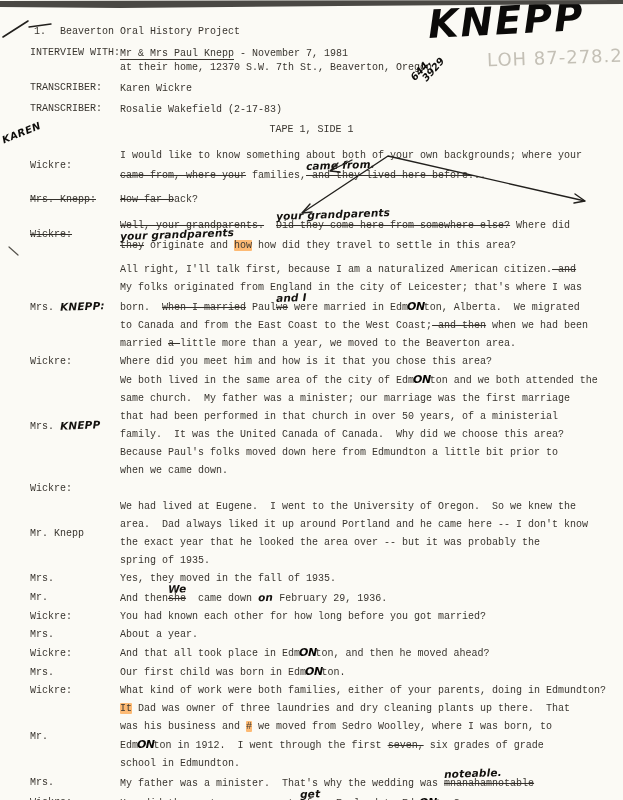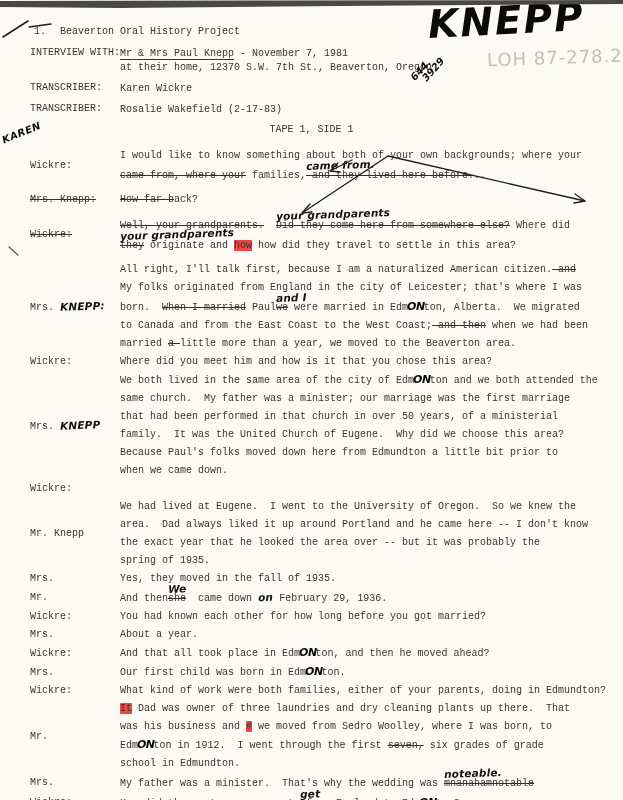--- a/index.html
+++ b/index.html
@@ -24,21 +24,21 @@
   .dialogue{margin:12px 0 0 30px;}
   .drow{display:flex;align-items:center;}
   .drow.gap{margin-bottom:6px;}
   .dlabel{width:90px;flex:none;white-space:pre;line-height:18px;}
   .dtext{width:503px;flex:none;}
   .dline{line-height:18px;white-space:pre;}
   
   .seg{display:inline;}
   .seg.x{text-decoration:line-through;text-decoration-thickness:1.3px;text-decoration-color:#33302b;}
   .seg.u{border-bottom:1px solid #39352f;}
-  .seg.bl{background:#ef4444;color:#3c3832;border-radius:1px;}
+  .seg.bl{background:#fdba74;color:#3c3832;border-radius:1px;}
   .seg.h,.seg.ha{
     font-family:"DejaVu Sans",sans-serif;font-style:italic;font-weight:700;
     color:#14120f;font-size:10.5px;letter-spacing:.2px;
   }
   .seg.h{display:inline-block;transform:rotate(-2deg);}
   .seg.ha{
     display:inline-block;width:0;overflow:visible;position:relative;top:-8px;
     transform:rotate(-2deg);z-index:3;
   }
   .seg.ov{
@@ -158,21 +158,21 @@
         <div class="dtext">
           <div class="dline"><span class="seg n">Where did you meet him and how is it that you chose this area?</span></div>
         </div>
       </div>
       <div class="drow">
         <div class="dlabel"><span class="seg n">Mrs. </span><span class="seg h">KNEPP</span></div>
         <div class="dtext">
           <div class="dline"><span class="seg n">We both lived in the same area of the city of Edm</span><span class="seg ov">ON</span><span class="seg n">ton and we both attended the</span></div>
           <div class="dline"><span class="seg n">same church.  My father was a minister; our marriage was the first marriage</span></div>
           <div class="dline"><span class="seg n">that had been performed in that church in over 50 years, of a ministerial</span></div>
-          <div class="dline"><span class="seg n">family.  It was the United Church of Eugene.  Why did we choose this area?</span></div>
+          <div class="dline"><span class="seg n">family.  It was the United Canada of Canada.  Why did we choose this area?</span></div>
           <div class="dline"><span class="seg n">Because Paul's folks moved down here from Edmundton a little bit prior to</span></div>
           <div class="dline"><span class="seg n">when we came down.</span></div>
         </div>
       </div>
       <div class="drow">
         <div class="dlabel"><span class="seg n">Wickre:</span></div>
       </div>
       <div class="drow">
         <div class="dlabel"><span class="seg n">Mr. Knepp</span></div>
         <div class="dtext">

